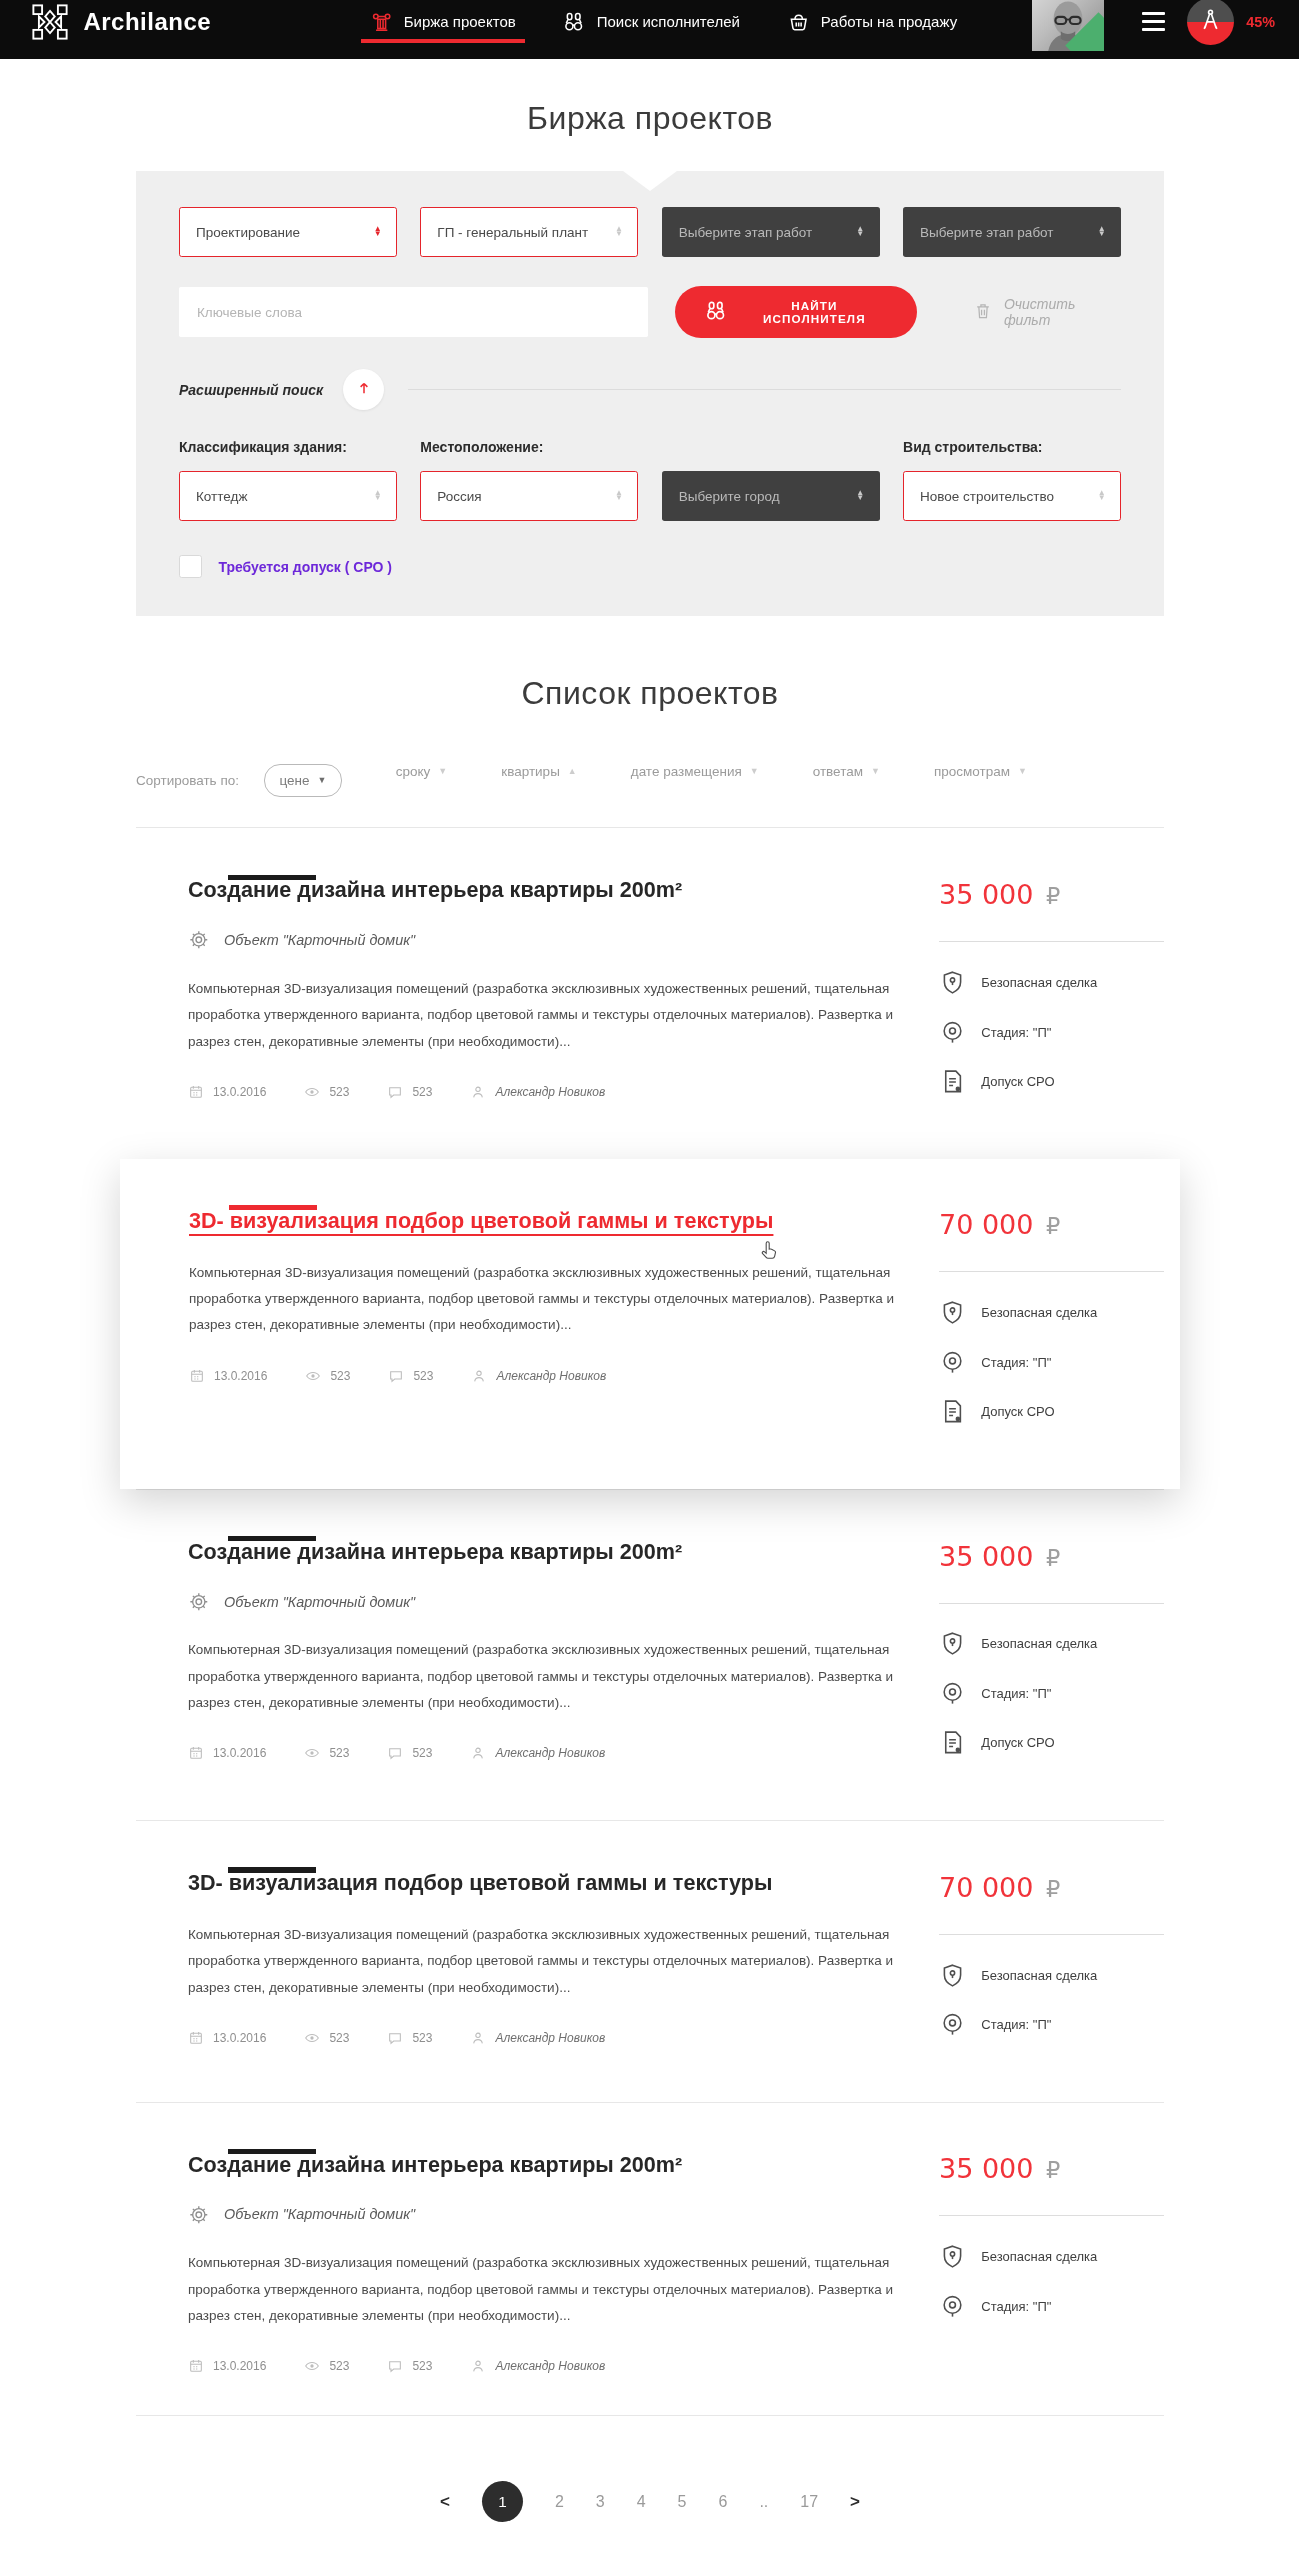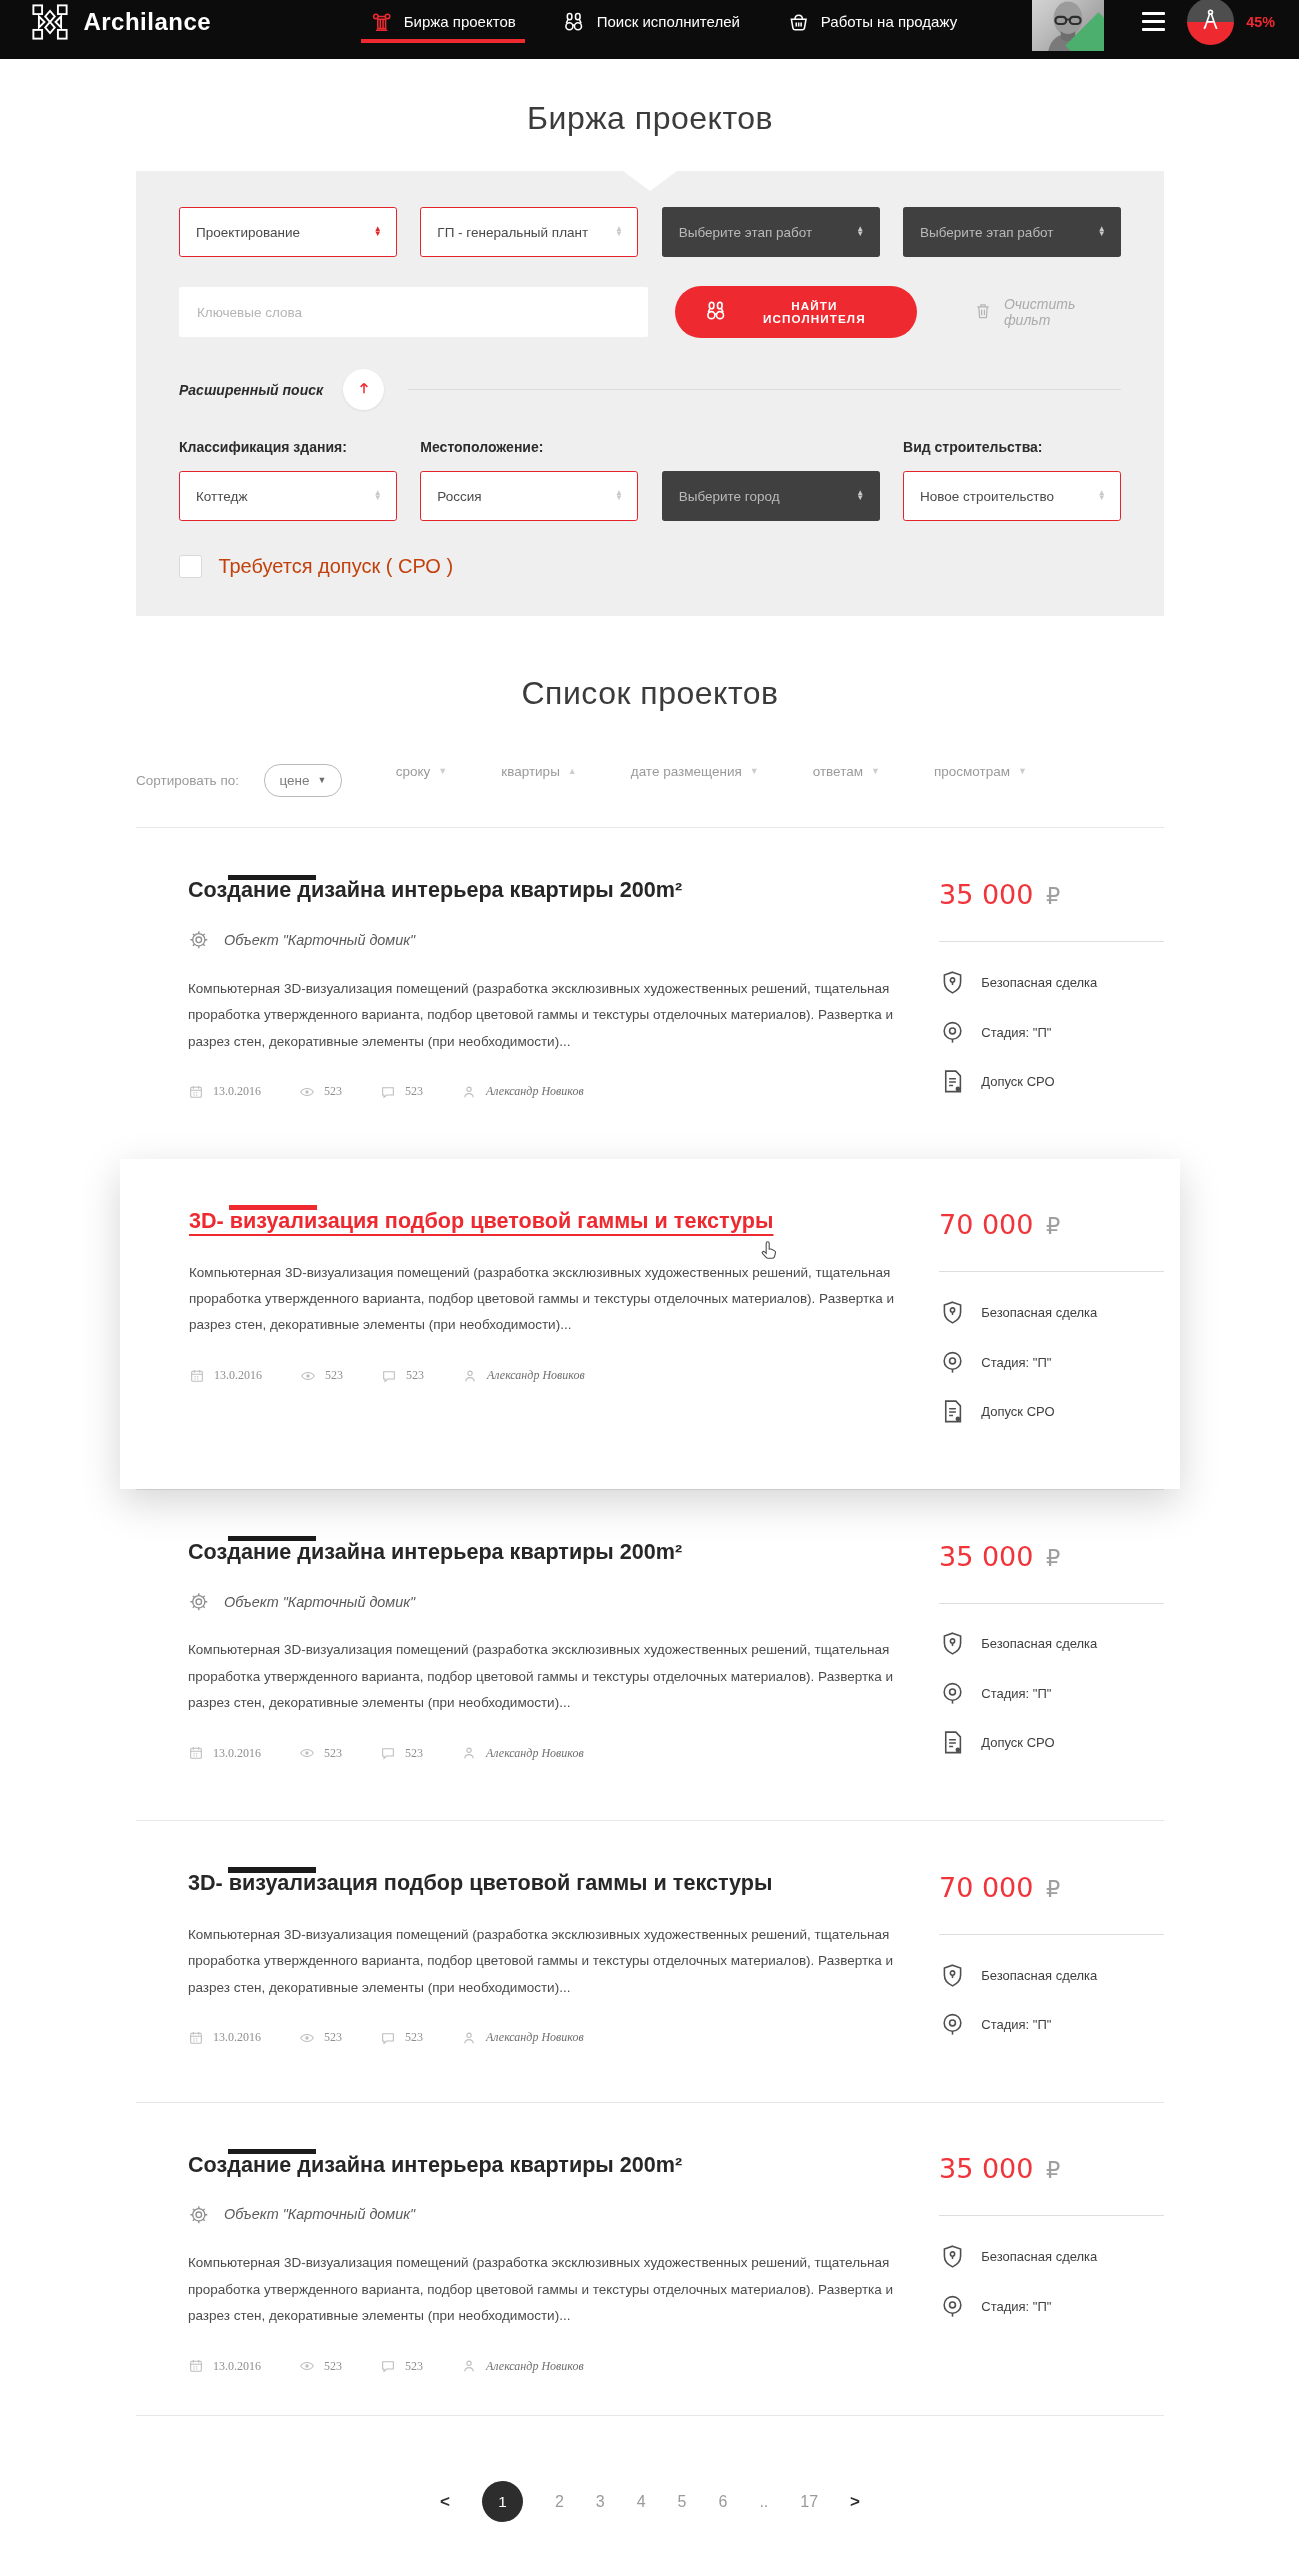--- a/index.html
+++ b/index.html
@@ -52,21 +52,21 @@
   .search-btn { margin-left:27px; height:52px; padding:0 29px; border:none; border-radius:26px; background:#ee2a30; color:#fff; font-weight:bold; font-size:11.7px; letter-spacing:1.1px; display:flex; align-items:center; gap:12.6px; cursor:pointer; font-family:inherit; }
   .clear { margin-left:56px; display:flex; align-items:center; gap:10.8px; color:#ababab; font-size:14px; cursor:pointer; }
   .clear-txt { font-style:italic; }
   .adv-row { margin-top:31px; display:flex; align-items:center; }
   .adv-label { font-weight:bold; font-size:14px; color:#2c2c2c;font-style:italic; }
   .adv-toggle { width:41px; height:41px; border-radius:50%; background:#fff; display:flex; align-items:center; justify-content:center; margin-left:20px; cursor:pointer; box-shadow:0 0.9px 2.7px rgba(0,0,0,.08); }
   .adv-line { flex:1; height:0.9px; background:#dcdcdc; margin-left:23.4px; }
   .row3-labels { margin-top:29px; margin-bottom:16px; }
   .sro-row { margin-top:34px; display:flex; align-items:center; gap:16px; }
   .checkbox { width:23.4px; height:23.4px; background:#fff; border:0.9px solid #d9d9d9; border-radius:2.7px; cursor:pointer; flex:none; }
-  .sro-label { font-weight:normal; font-size:20px; color:#c2410c; }
+  .sro-label { font-weight:bold; font-size:14px; color:#6d28d9; }
 
   
   .list-title { margin-top:59px; }
   .sortbar { margin-top:52px; display:flex; align-items:center; font-size:13.5px; color:#9b9b9b; }
   .sort-label { margin-right:25px; }
   .sort-opts { display:flex; align-items:flex-start; gap:54px; }
   .sort-opt { display:inline-flex; align-items:center; gap:8px; color:#9b9b9b; cursor:pointer; }
   .sort-opt.pill { border:0.9px solid #b9b9b9; border-radius:16px; padding:8px 14.4px; color:#7c7c7c; }
   .tri { font-size:9px; color:#cdcdcd; line-height:1; }
   .tri.dark { color:#6d6d6d; }
@@ -78,21 +78,21 @@
   .accent { position:absolute; top:-2.7px; left:40px; width:88px; height:5.4px; background:#1b1b1b; }
   .accent.red { background:#ee2a30; }
   .card-left { width:714px; position:relative; }
   .card-title { font-size:21.6px; font-weight:bold; color:#272727; line-height:1.25; }
   .card.hovered { margin:0 -16px; padding-left:69px; padding-right:16px; border-top:none; box-shadow:0 12.6px 38px rgba(0,0,0,.17); z-index:2; }
   .card.hovered .card-title { color:#ee2a30; text-decoration:underline; text-underline-offset:6.3px; cursor:pointer; }
   .cursor-hand { position:absolute; left:568px; top:31px; z-index:3; }
   .object-row { margin-top:25px; display:flex; align-items:center; gap:14.4px; font-size:14.4px; font-style:italic; color:#5a5a5a; }
   .object-row .obj-ic { color:#8f8f8f; display:flex; }
   .desc { margin-top:25px; font-size:13.5px; line-height:1.95; color:#4c4c4c; max-width:708px; }
-  .meta { margin-top:29px; display:flex; align-items:center;font-family:Liberation Serif, serif; }
+  .meta { margin-top:29px; display:flex; align-items:center; }
   .meta-item { display:flex; align-items:center; gap:9px; color:#8f8f8f; font-size:12px; margin-right:38px; }
   .meta-item .m-ic { color:#bdbdbd; display:flex; }
   .meta-item.author { font-style:italic; color:#6f6f6f; }
   .card-right { margin-left:auto; width:225px; padding-top:1.8px; }
   .price-row { font-size:27px; color:#f1333a; font-family:"DejaVu Sans","Liberation Sans",sans-serif; white-space:nowrap; }
   .price-cur { font-size:22.5px; color:#9f9f9f; margin-left:12.6px; }
   .rail-div { height:0.9px; background:#ddd; margin:31px 0 27px; }
   .badge { display:flex; align-items:center; gap:15.3px; margin-bottom:22.5px; font-size:13px; color:#3f3f3f; }
   .badge .b-ic { color:#4f4f4f; display:flex; flex:none; }
 

